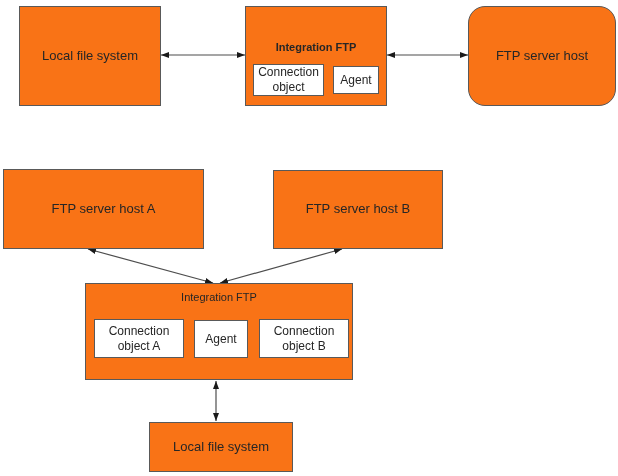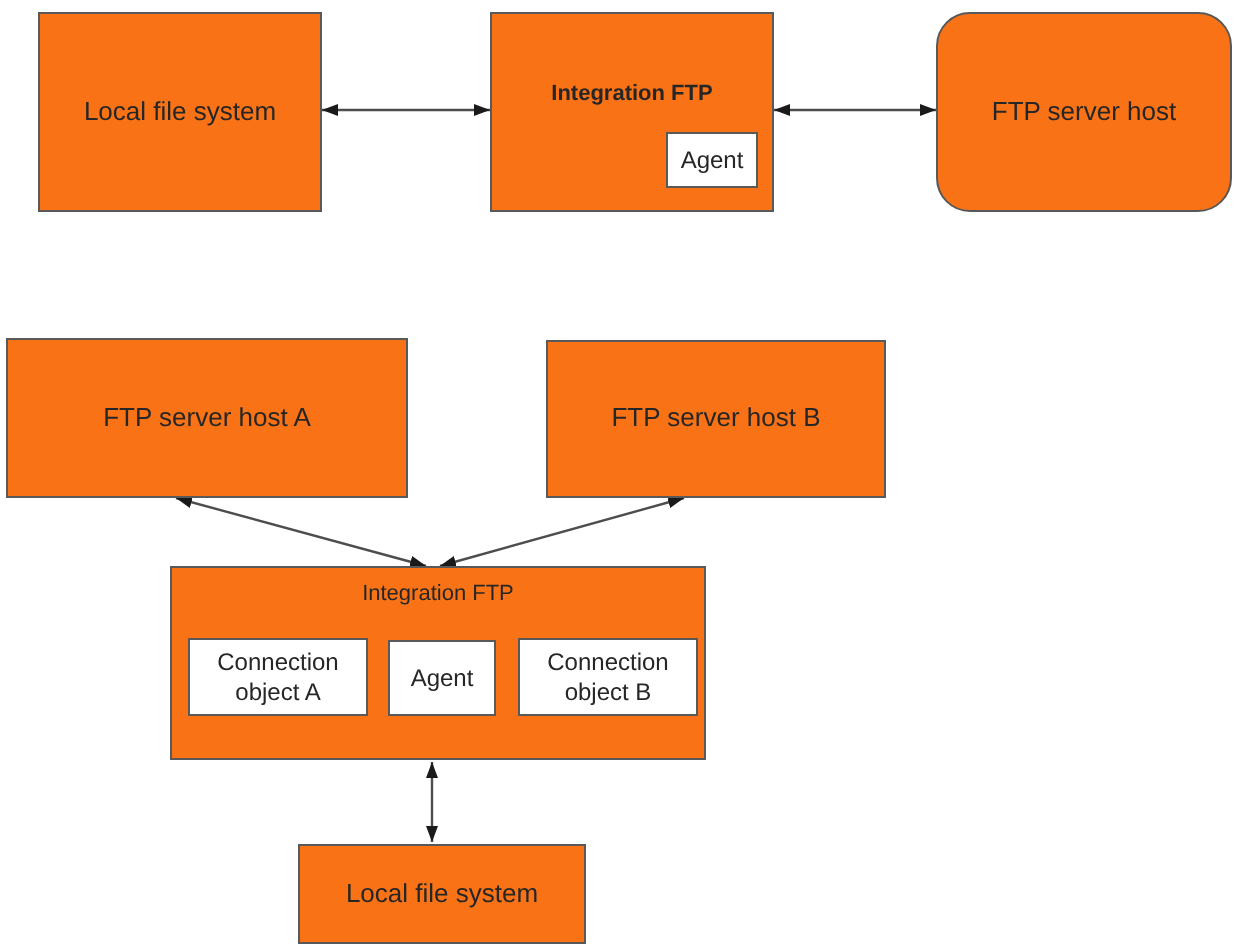--- a/index.html
+++ b/index.html
@@ -74,20 +74,23 @@
     <line x1="342" y1="249" x2="220" y2="283" stroke="#4d4d4d" stroke-width="1.2" marker-start="url(#ahs)" marker-end="url(#ah)"></line>
     <line x1="216" y1="381" x2="216" y2="421" stroke="#4d4d4d" stroke-width="1.2" marker-start="url(#ahs)" marker-end="url(#ah)"></line>
   </svg>
 
   <div class="box" style="left:19px; top:6px; width:142px; height:100px;">
     <span>Local file system</span>
   </div>
 
   <div class="box container-box" style="left:245px; top:6px; width:142px; height:100px;">
     <div class="box-title bold" style="top:34px;">Integration FTP</div>
+    <div class="inner-box" style="left:7px; top:57px; width:71px; height:32px;">
+      <span>Connection object</span>
+    </div>
     <div class="inner-box" style="left:87px; top:59px; width:46px; height:28px;">
       <span>Agent</span>
     </div>
   </div>
 
   <div class="box" style="left:468px; top:6px; width:148px; height:100px;border-radius:17px;">
     <span>FTP server host</span>
   </div>
 
   <div class="box" style="left:3px; top:169px; width:201px; height:80px;">

